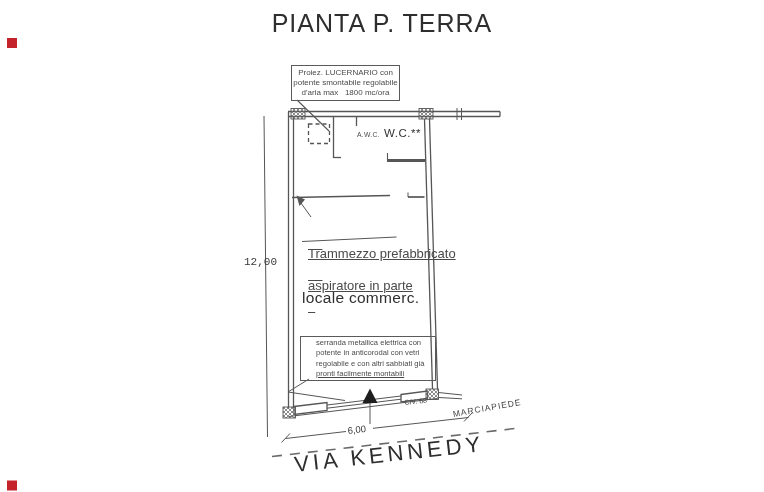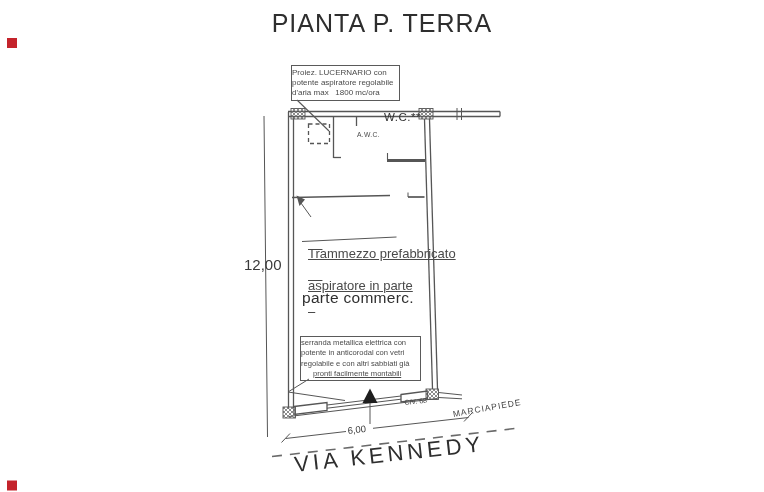--- a/index.html
+++ b/index.html
@@ -11,28 +11,28 @@
   .title{
     position:absolute;left:0;right:0;top:9px;text-align:center;
     font-size:25px;letter-spacing:1px;color:#2e2e2e;font-weight:400;
   }
   .notebox{
     position:absolute;border:1.2px solid #5a5a5a;background:transparent;
     display:flex;flex-direction:column;justify-content:center;
     font-size:8px;line-height:10.3px;color:#4a4a4a;
   }
   .notebox .nline{white-space:pre;}
-  .box-skylight{left:291px;top:65px;width:107px;height:34px;text-align:center;align-items:flex-start;}
-  .box-shutter{left:300px;top:336px;width:119px;height:43px;text-align:left;padding-left:0;font-size:7.6px;line-height:10.2px;}
-  .box-shutter .u{text-decoration:underline;margin-left:12px;}
+  .box-skylight{left:291px;top:65px;width:107px;height:34px;text-align:center;align-items:center;}
+  .box-shutter{left:300px;top:336px;width:119px;height:43px;text-align:left;padding-left:15px;font-size:7.6px;line-height:10.2px;}
+  .box-shutter .u{text-decoration:underline;}
   .lbl{position:absolute;white-space:pre;}
   .lbl-awc{left:357px;top:131px;font-size:6.8px;letter-spacing:0.3px;color:#4a4a4a;}
-  .lbl-wc{left:384px;top:111px;font-size:11.5px;letter-spacing:0.5px;color:#333;}
+  .lbl-wc{left:384px;top:127px;font-size:11.5px;letter-spacing:0.5px;color:#333;}
   .lbl-partition{left:308px;top:228px;font-size:13px;line-height:10.5px;color:#4a4a4a;text-decoration:underline;}
-  .lbl-dim12{left:244px;top:256px;font-size:15px;color:#3a3a3a;}
+  .lbl-dim12{left:244px;top:256px;font-size:11px;color:#3a3a3a;font-family:Liberation Mono, monospace;}
   .lbl-room{left:302px;top:289px;font-size:15.5px;letter-spacing:0.3px;color:#2f2f2f;}
   .lbl-civ{left:404px;top:399px;font-size:7px;color:#4a4a4a;transform:rotate(-6deg);transform-origin:left top;}
   .lbl-marciapiede{left:452px;top:409px;font-size:8.5px;letter-spacing:1px;color:#3f3f3f;transform:rotate(-10deg);transform-origin:left top;}
   .lbl-dim6{left:347px;top:425px;font-size:9.5px;color:#3a3a3a;transform:rotate(-6deg);transform-origin:left top;}
   .lbl-street{left:293px;top:452px;font-size:22px;letter-spacing:4px;color:#2e2e2e;transform:rotate(-6.3deg);transform-origin:left top;}
 </style>
 </head>
 <body>
 
 <div class="stage">
@@ -124,36 +124,36 @@
     </g>
 
     <rect x="7" y="38" width="10" height="10" stroke="none" fill="#c4232b"></rect>
     <rect x="7" y="480.5" width="10" height="10" stroke="none" fill="#c4232b"></rect>
   </svg>
 
   <div class="title">PIANTA P. TERRA</div>
 
   <div class="notebox box-skylight">
     <div class="nline">Proiez. LUCERNARIO con</div>
-    <div class="nline">potente aspiratore regolabile</div>
+    <div class="nline">potente smontabile regolabile</div>
     <div class="nline">d'aria max   1800 mc/ora</div>
   </div>
 
   <div class="lbl lbl-awc">A.W.C.</div>
   <div class="lbl lbl-wc">W.C.**</div>
 
   <div class="lbl lbl-partition">
     <div>Trammezzo prefabbricato</div>
     <div>aspiratore in parte</div>
   </div>
 
   <div class="lbl lbl-dim12">12,00</div>
   <div class="lbl lbl-dim6">6,00</div>
 
-  <div class="lbl lbl-room">parte commerc.</div>
+  <div class="lbl lbl-room">locale commerc.</div>
 
   <div class="notebox box-shutter">
     <div class="nline">serranda metallica elettrica con</div>
     <div class="nline">potente in anticorodal con vetri</div>
     <div class="nline">regolabile e con altri sabbiati già</div>
     <div class="nline u">pronti facilmente montabili</div>
   </div>
 
   <div class="lbl lbl-civ">CIV. 68</div>
   <div class="lbl lbl-marciapiede">MARCIAPIEDE</div>

